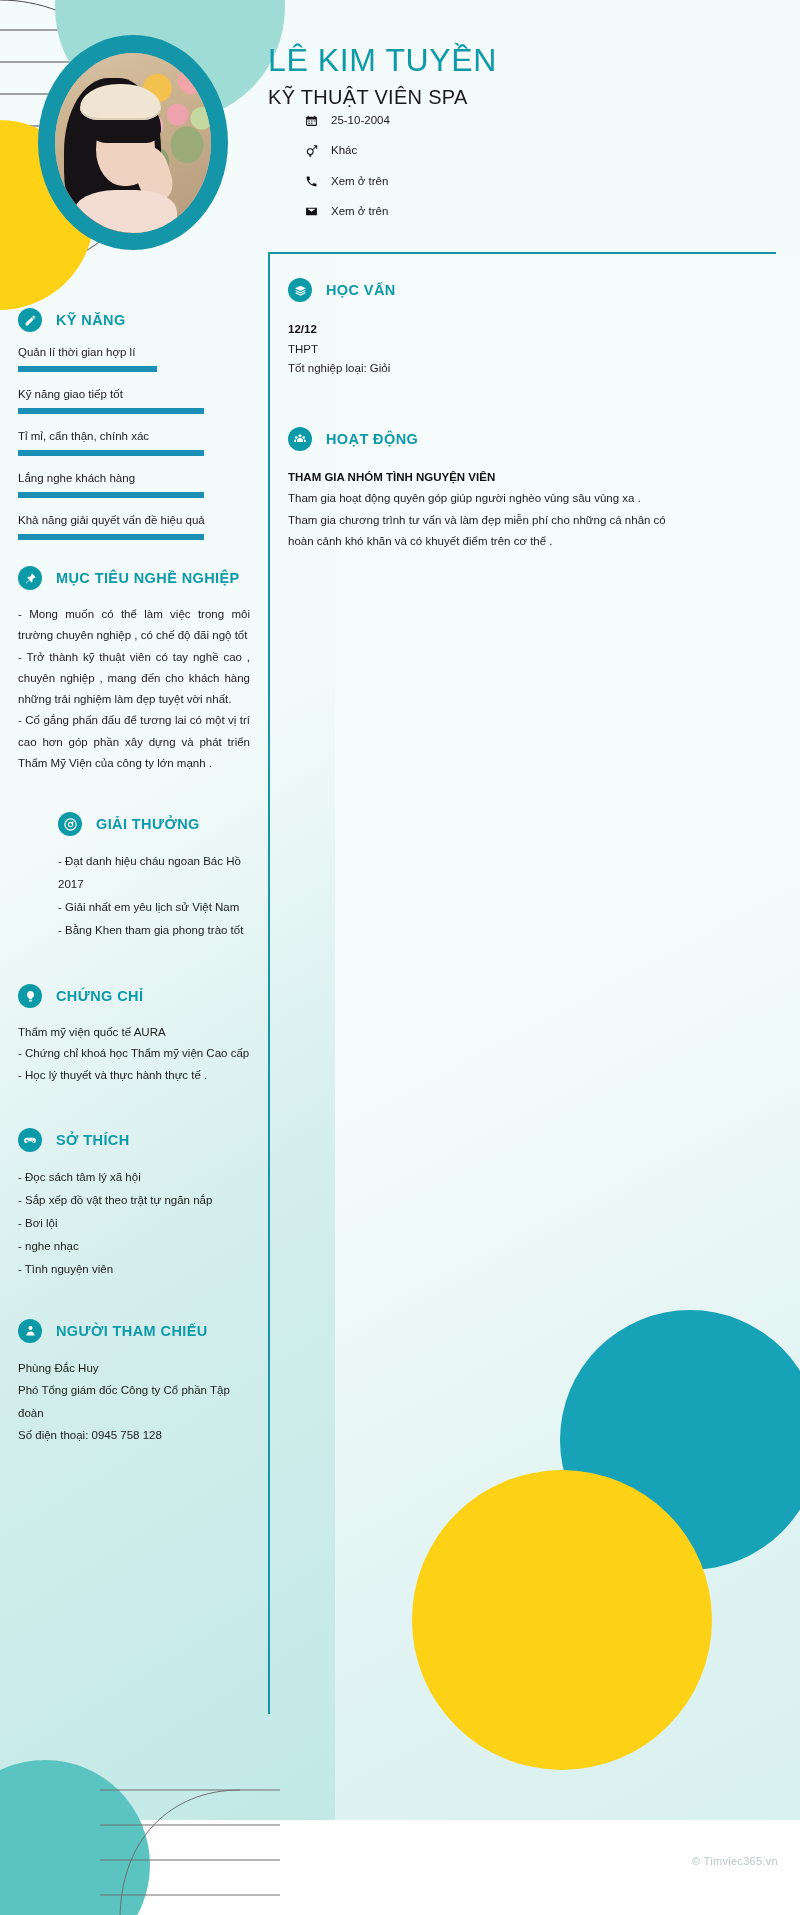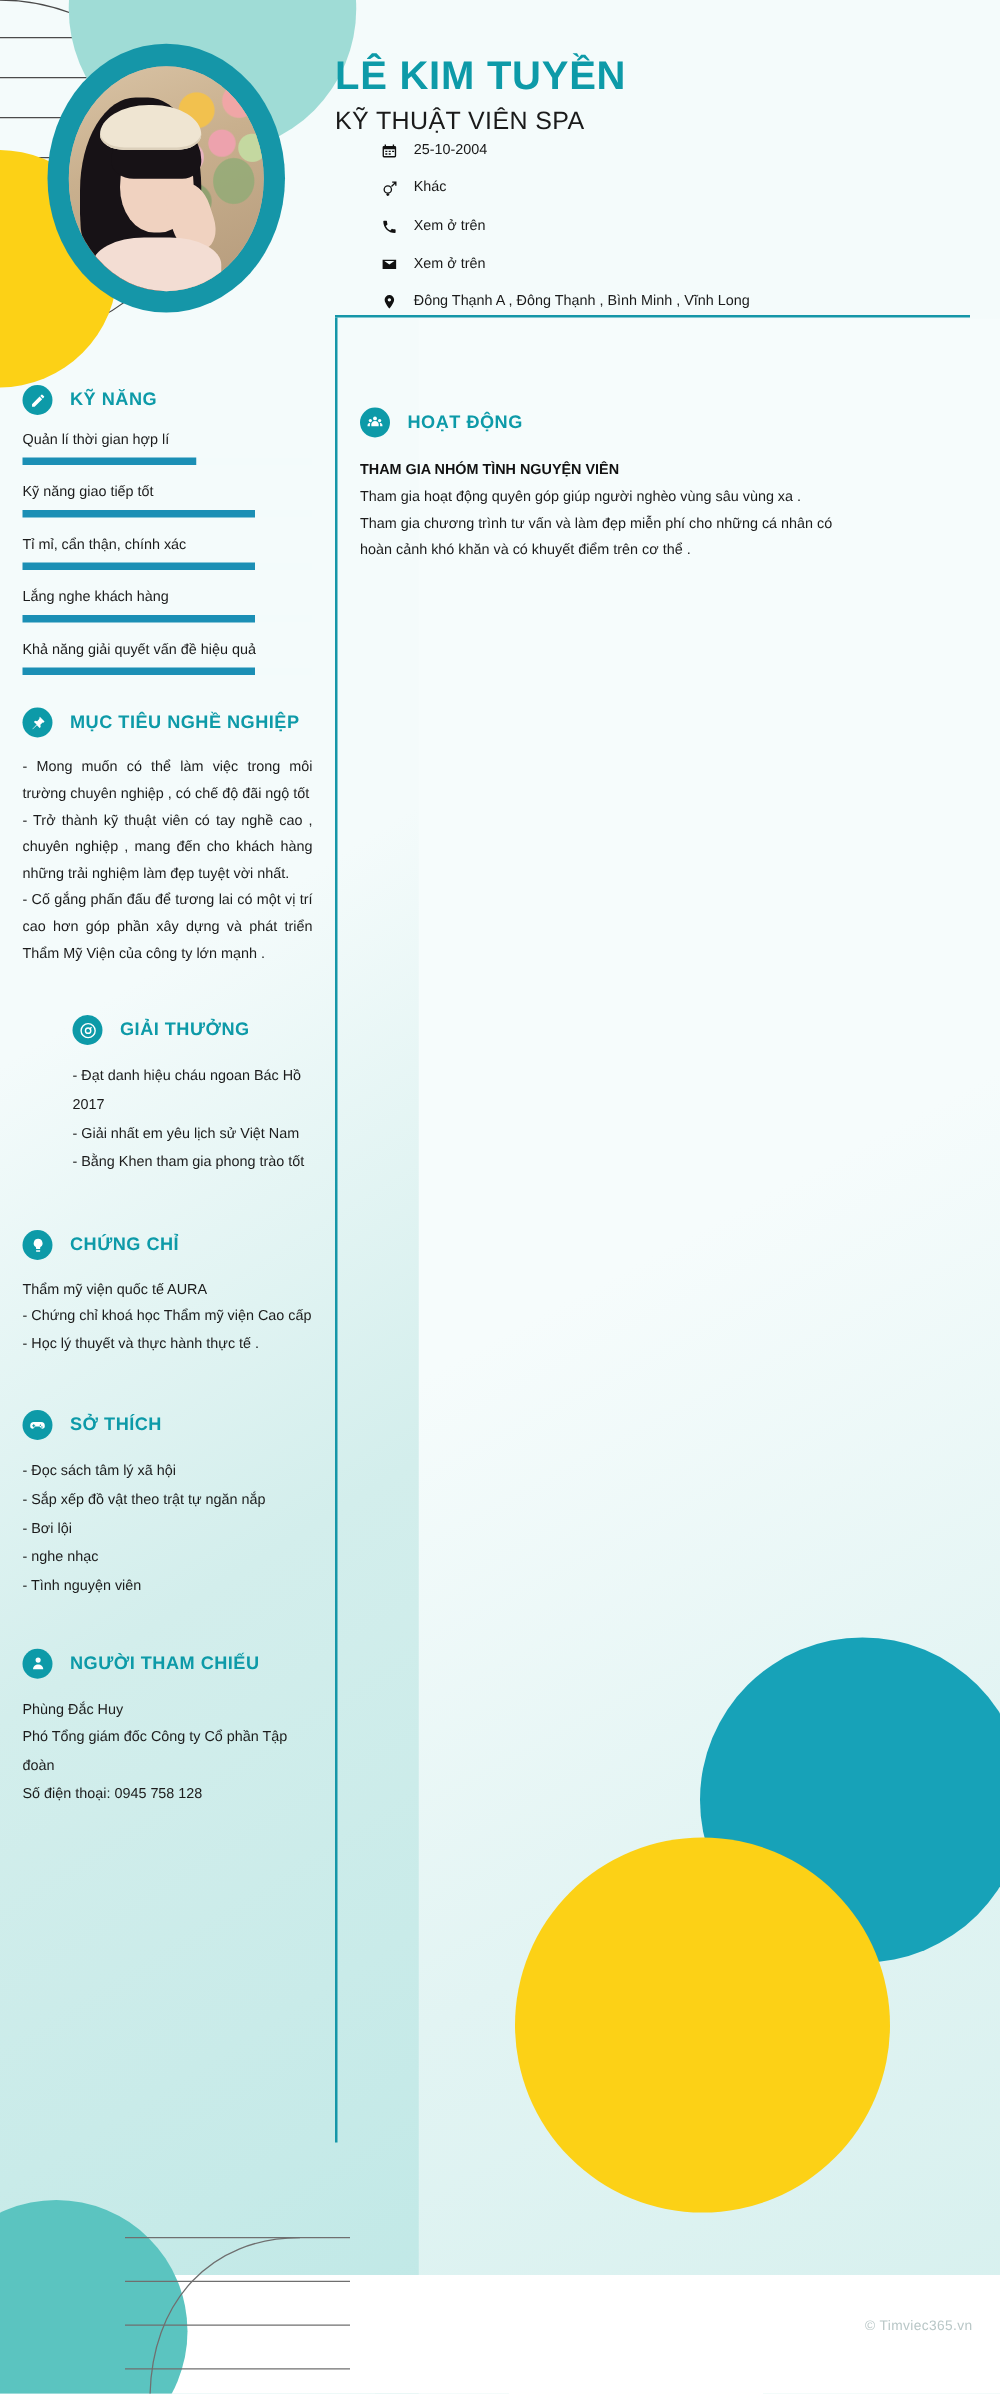--- a/index.html
+++ b/index.html
@@ -83,21 +83,21 @@
     background:#171216;border-radius:50% 50% 22% 26%/74% 70% 30% 30%;}
   .ph-band{position:absolute;left:16%;top:17%;width:52%;height:20%;
     background:#efe5d2;border-radius:48% 48% 24% 24%/66% 66% 34% 34%;
     box-shadow:inset 0 -2px 0 #dcd0bb;}
   .ph-body{position:absolute;left:12%;top:76%;width:66%;height:30%;
     background:#f3ddd3;border-radius:40% 40% 0 0;}
   .ph-arm{position:absolute;left:52%;top:52%;width:22%;height:30%;
     background:#f0d2c0;border-radius:40%;transform:rotate(-18deg);}
   .name{
     position:absolute;left:268px;top:42px;
-    font-size:32px;font-weight:bold;letter-spacing:.6px;color:#0d9aa8;
+    font-size:32px;font-weight:normal;letter-spacing:.6px;color:#0d9aa8;
     font-family:"Liberation Sans",sans-serif;
   }
   .job-title{
     position:absolute;left:268px;top:86px;
     font-size:20px;color:#1a1a1a;letter-spacing:.3px;
   }
   .contacts{position:absolute;left:305px;top:112px;width:360px;}
   .c-row{display:flex;align-items:center;margin-bottom:13px;font-size:11.5px;color:#1a1a1a;line-height:1.5;}
   .c-ico{width:26px;flex:0 0 26px;text-align:left;color:#111;}
   .c-ico svg{display:block;}
@@ -238,28 +238,20 @@
 
       <div class="c-row">
         <span class="c-ico">
           <svg width="13" height="13" viewBox="0 0 24 24" fill="#111">
             <path d="M2 5h20v14H2V5zm2.6 2L12 12.3 19.4 7H4.6z"></path>
           </svg>
         </span>
         <span class="c-txt">Xem ở trên</span>
       </div>
 
-      <div class="c-row">
-        <span class="c-ico">
-          <svg width="13" height="13" viewBox="0 0 24 24" fill="#111">
-            <path d="M12 2a7 7 0 0 0-7 7c0 5.2 7 13 7 13s7-7.8 7-13a7 7 0 0 0-7-7zm0 9.5A2.5 2.5 0 1 1 12 6.5a2.5 2.5 0 0 1 0 5z"></path>
-          </svg>
-        </span>
-        <span class="c-txt">Đông Thạnh A , Đông Thạnh , Bình Minh , Vĩnh Long</span>
-      </div>
 
     </div>
 
     <div class="hdr-rule"></div>
   </div>
 
   <div class="vert-rule"></div>
 
   <div class="col-left">
 
@@ -377,20 +369,33 @@
       </div>
       <div class="ref-line">Phùng Đắc Huy</div>
       <div class="ref-line">Phó Tổng giám đốc Công ty Cổ phần Tập đoàn</div>
       <div class="ref-line">Số điện thoại: 0945 758 128</div>
     </div>
 
   </div>
 
   <div class="col-right">
 
+    <div class="section">
+      <div class="sec-head">
+        <span class="sec-ico">
+          <svg width="13" height="13" viewBox="0 0 24 24" fill="#fff">
+            <path d="M12 3L2 8l10 5 10-5-10-5zM2 12.5L12 17.5l10-5-2.2-1.1L12 15.3 4.2 11.4 2 12.5zM2 16.5L12 21.5l10-5-2.2-1.1L12 19.3 4.2 15.4 2 16.5z"></path>
+          </svg>
+        </span>
+        <span class="sec-title">HỌC VẤN</span>
+      </div>
+      <div class="edu-bold" style="margin-top:18px;">12/12</div>
+      <div class="edu-line">THPT</div>
+      <div class="edu-line">Tốt nghiệp loại: Giỏi</div>
+    </div>
 
     <div class="section" style="margin-top:48px;">
       <div class="sec-head">
         <span class="sec-ico">
           <svg width="14" height="14" viewBox="0 0 24 24" fill="#fff">
             <circle cx="12" cy="6.4" r="2.6"></circle>
             <circle cx="5.6" cy="9.4" r="2.2"></circle>
             <circle cx="18.4" cy="9.4" r="2.2"></circle>
             <path d="M12 10c-2.8 0-5 1.9-5 4.4V17h10v-2.6c0-2.5-2.2-4.4-5-4.4z"></path>
             <path d="M5.6 12.4c-2.1 0-3.8 1.4-3.8 3.2V17H5v-2.6c0-.8.2-1.5.6-2zM18.4 12.4c2.1 0 3.8 1.4 3.8 3.2V17H19v-2.6c0-.8-.2-1.5-.6-2z"></path>

